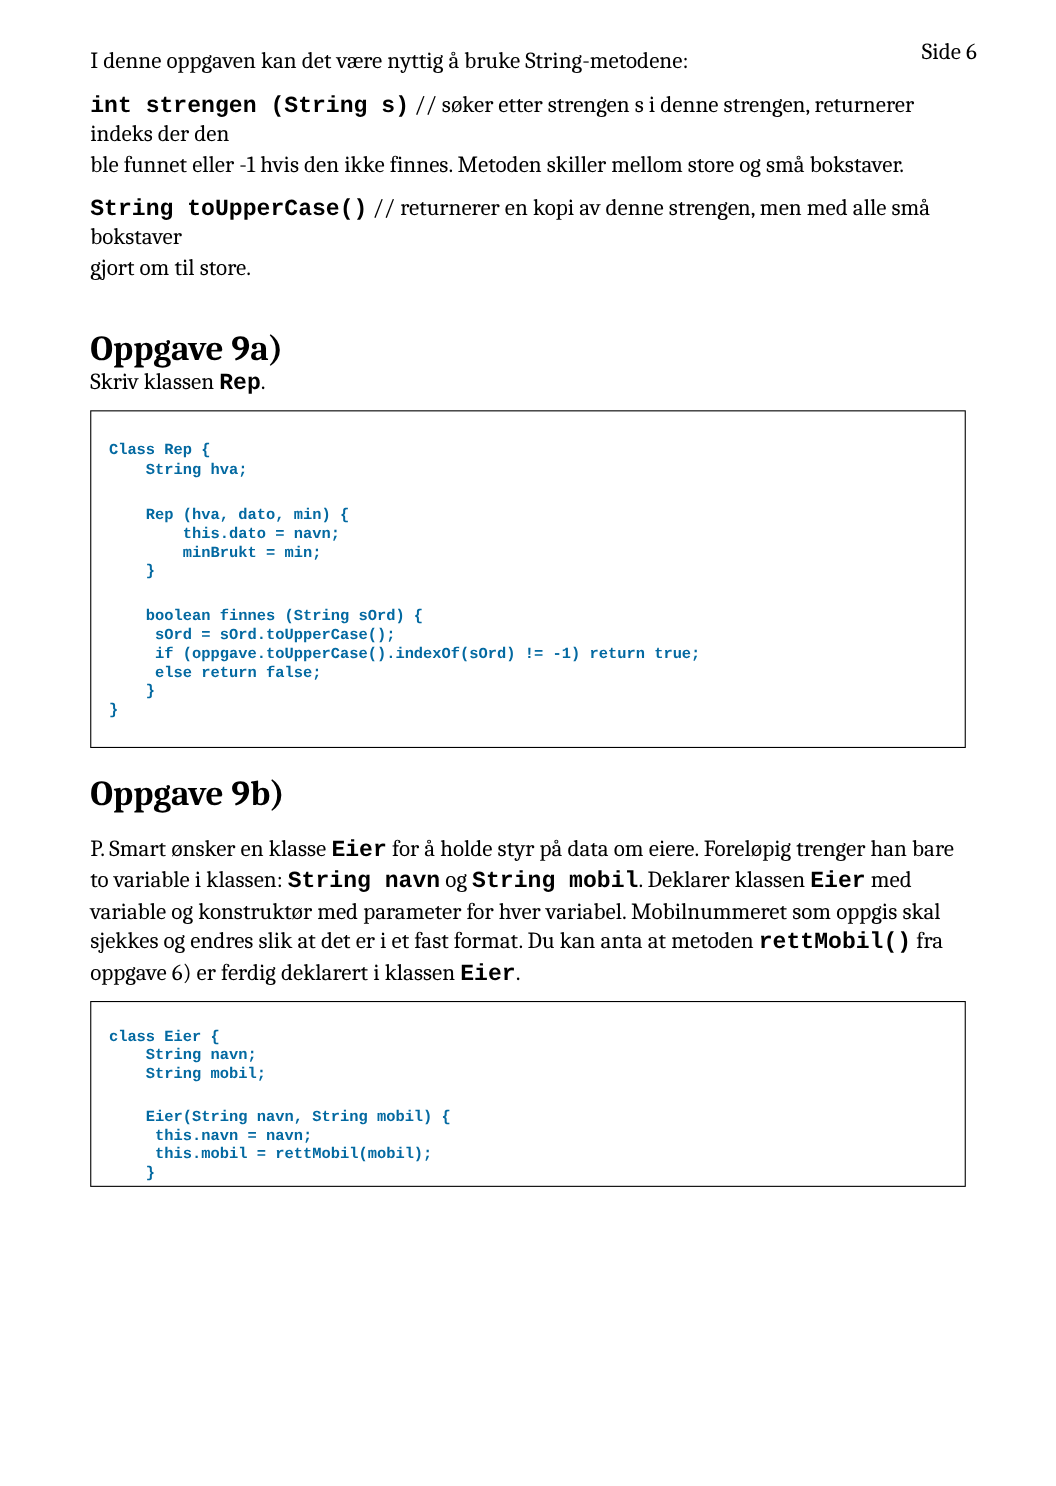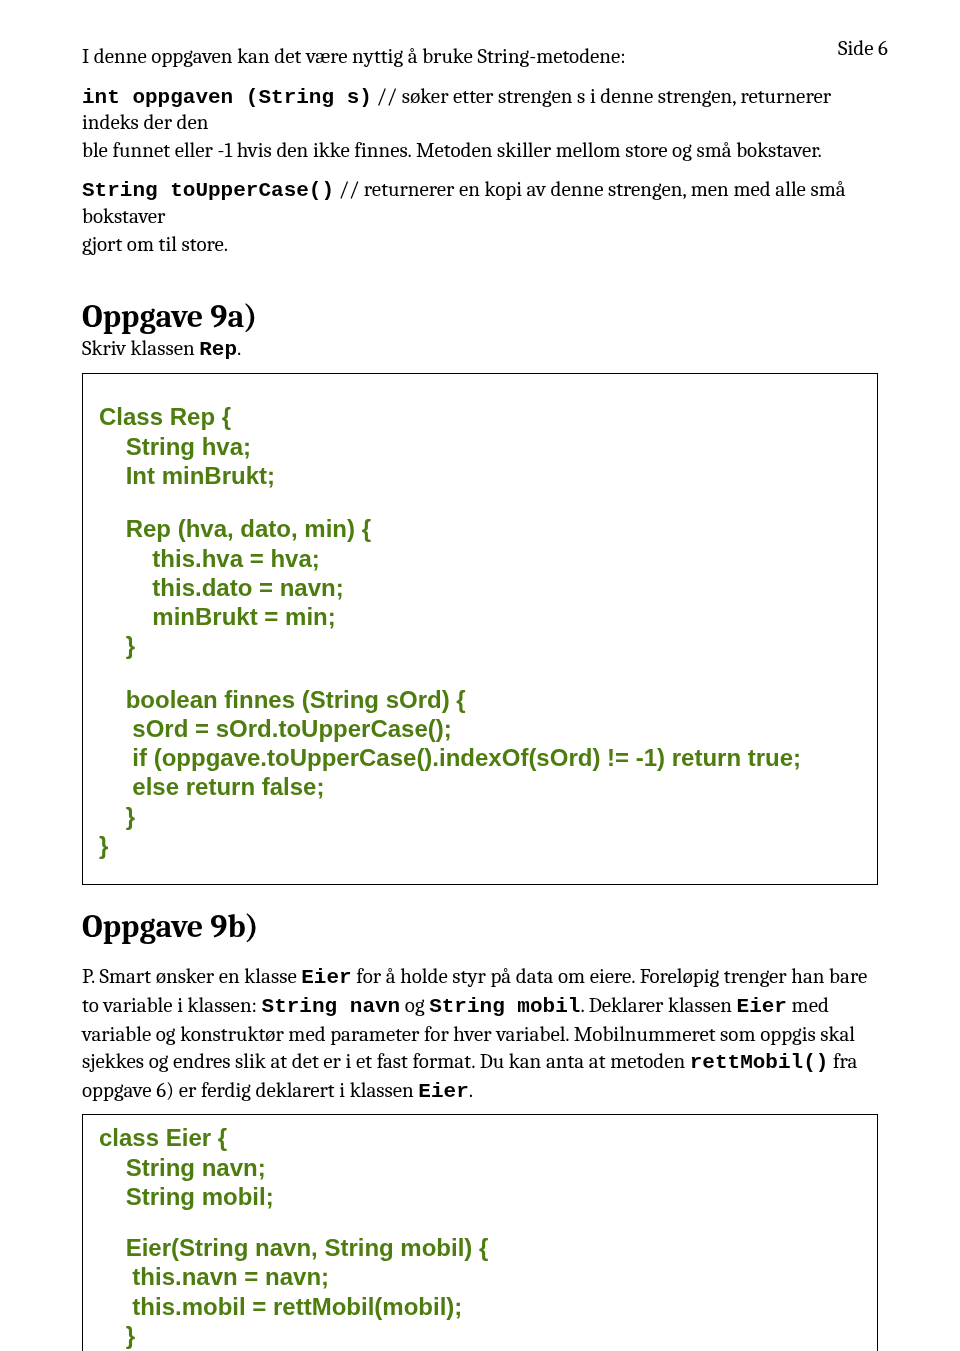--- a/index.html
+++ b/index.html
@@ -47,66 +47,64 @@
   }
   .code-box {
     border: 1.5px solid #000;
     margin: 4px 0 0 0;
     padding: 28px 16px 24px 16px;
     box-sizing: border-box;
   }
   .code-box-b {
     border: 1.5px solid #000;
     margin: 10px 0 0 0;
-    padding: 8px 16px 2px 16px;
+    padding: 24px 16px 2px 16px;
     box-sizing: border-box;
   }
   .code {
-    font-family: Liberation Sans, sans-serif;
+    font-family: Liberation Mono, monospace;
     font-weight: bold;
-    color: #4d7c0f;
-    font-size: 24px;
+    color: #0369a1;
+    font-size: 14px;
     line-height: 1.22;
     white-space: pre;
     margin: 0;
   }
   .gap { height: 24px; }
   .gapb { height: 22px; }
 </style>
 </head>
 <body>
 
 <div class="page">
 
   <div class="page-num">Side 6</div>
 
   <p class="body-text">I denne oppgaven kan det være nyttig å bruke String-metodene:</p>
 
   <p class="body-text mt-14">
-    <span class="mono">int oppgaven (String s)</span><span> // søker etter strengen s i denne strengen, returnerer indeks der den</span>
+    <span class="mono">int strengen (String s)</span><span> // søker etter strengen s i denne strengen, returnerer indeks der den</span>
   </p>
   <p class="body-text" style="margin-top:-6px;">ble funnet eller -1 hvis den ikke finnes. Metoden skiller mellom store og små bokstaver.</p>
 
   <p class="body-text mt-14">
     <span class="mono">String toUpperCase()</span><span>   // returnerer en kopi av denne strengen, men med alle små bokstaver</span>
   </p>
   <p class="body-text" style="margin-top:-6px;">gjort om til store.</p>
 
   <h2 class="task">Oppgave 9a)</h2>
   <p class="subhead">
     <span>Skriv klassen </span><span class="mono">Rep</span><span>.</span>
   </p>
 
   <div class="code-box">
     <div class="code">Class Rep {</div>
     <div class="code">    String hva;</div>
-    <div class="code">    Int minBrukt;</div>
     <div class="gap"></div>
     <div class="code">    Rep (hva, dato, min) {</div>
-    <div class="code">        this.hva = hva;</div>
     <div class="code">        this.dato = navn;</div>
     <div class="code">        minBrukt = min;</div>
     <div class="code">    }</div>
     <div class="gap"></div>
     <div class="code">    boolean finnes (String sOrd) {</div>
     <div class="code">     sOrd = sOrd.toUpperCase();</div>
     <div class="code">     if (oppgave.toUpperCase().indexOf(sOrd) != -1) return true;</div>
     <div class="code">     else return false;</div>
     <div class="code">    }</div>
     <div class="code">}</div>

